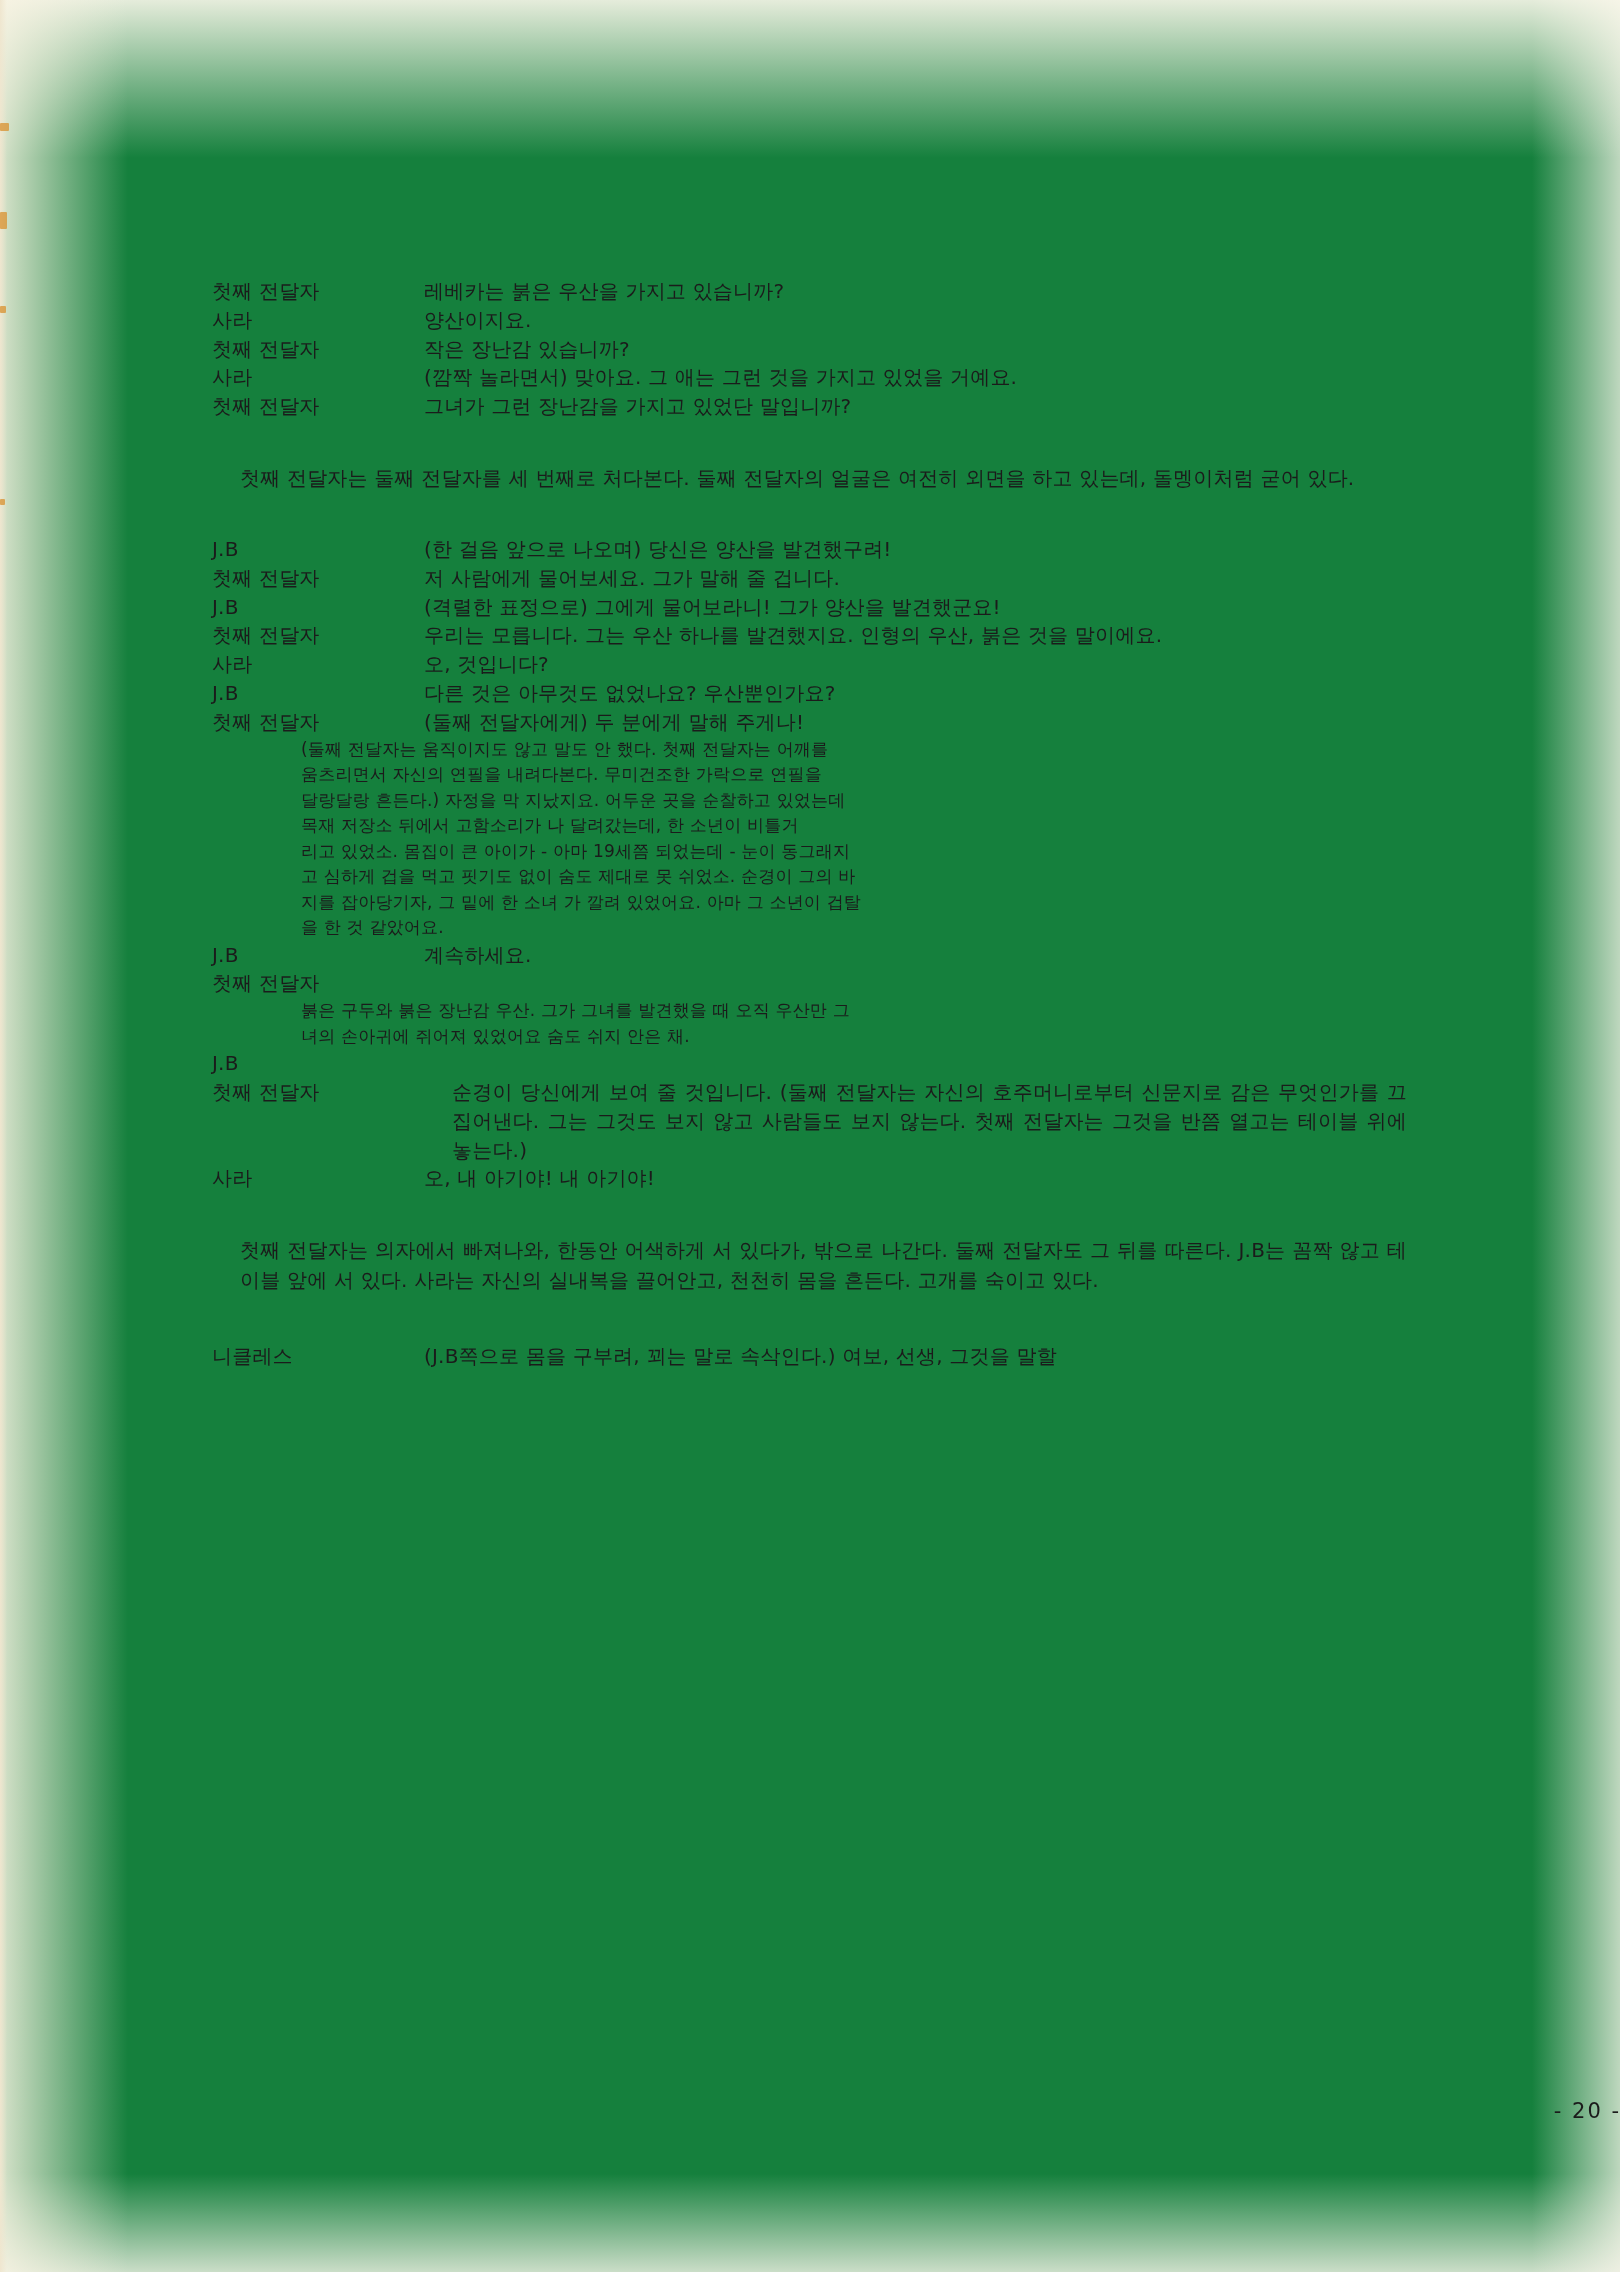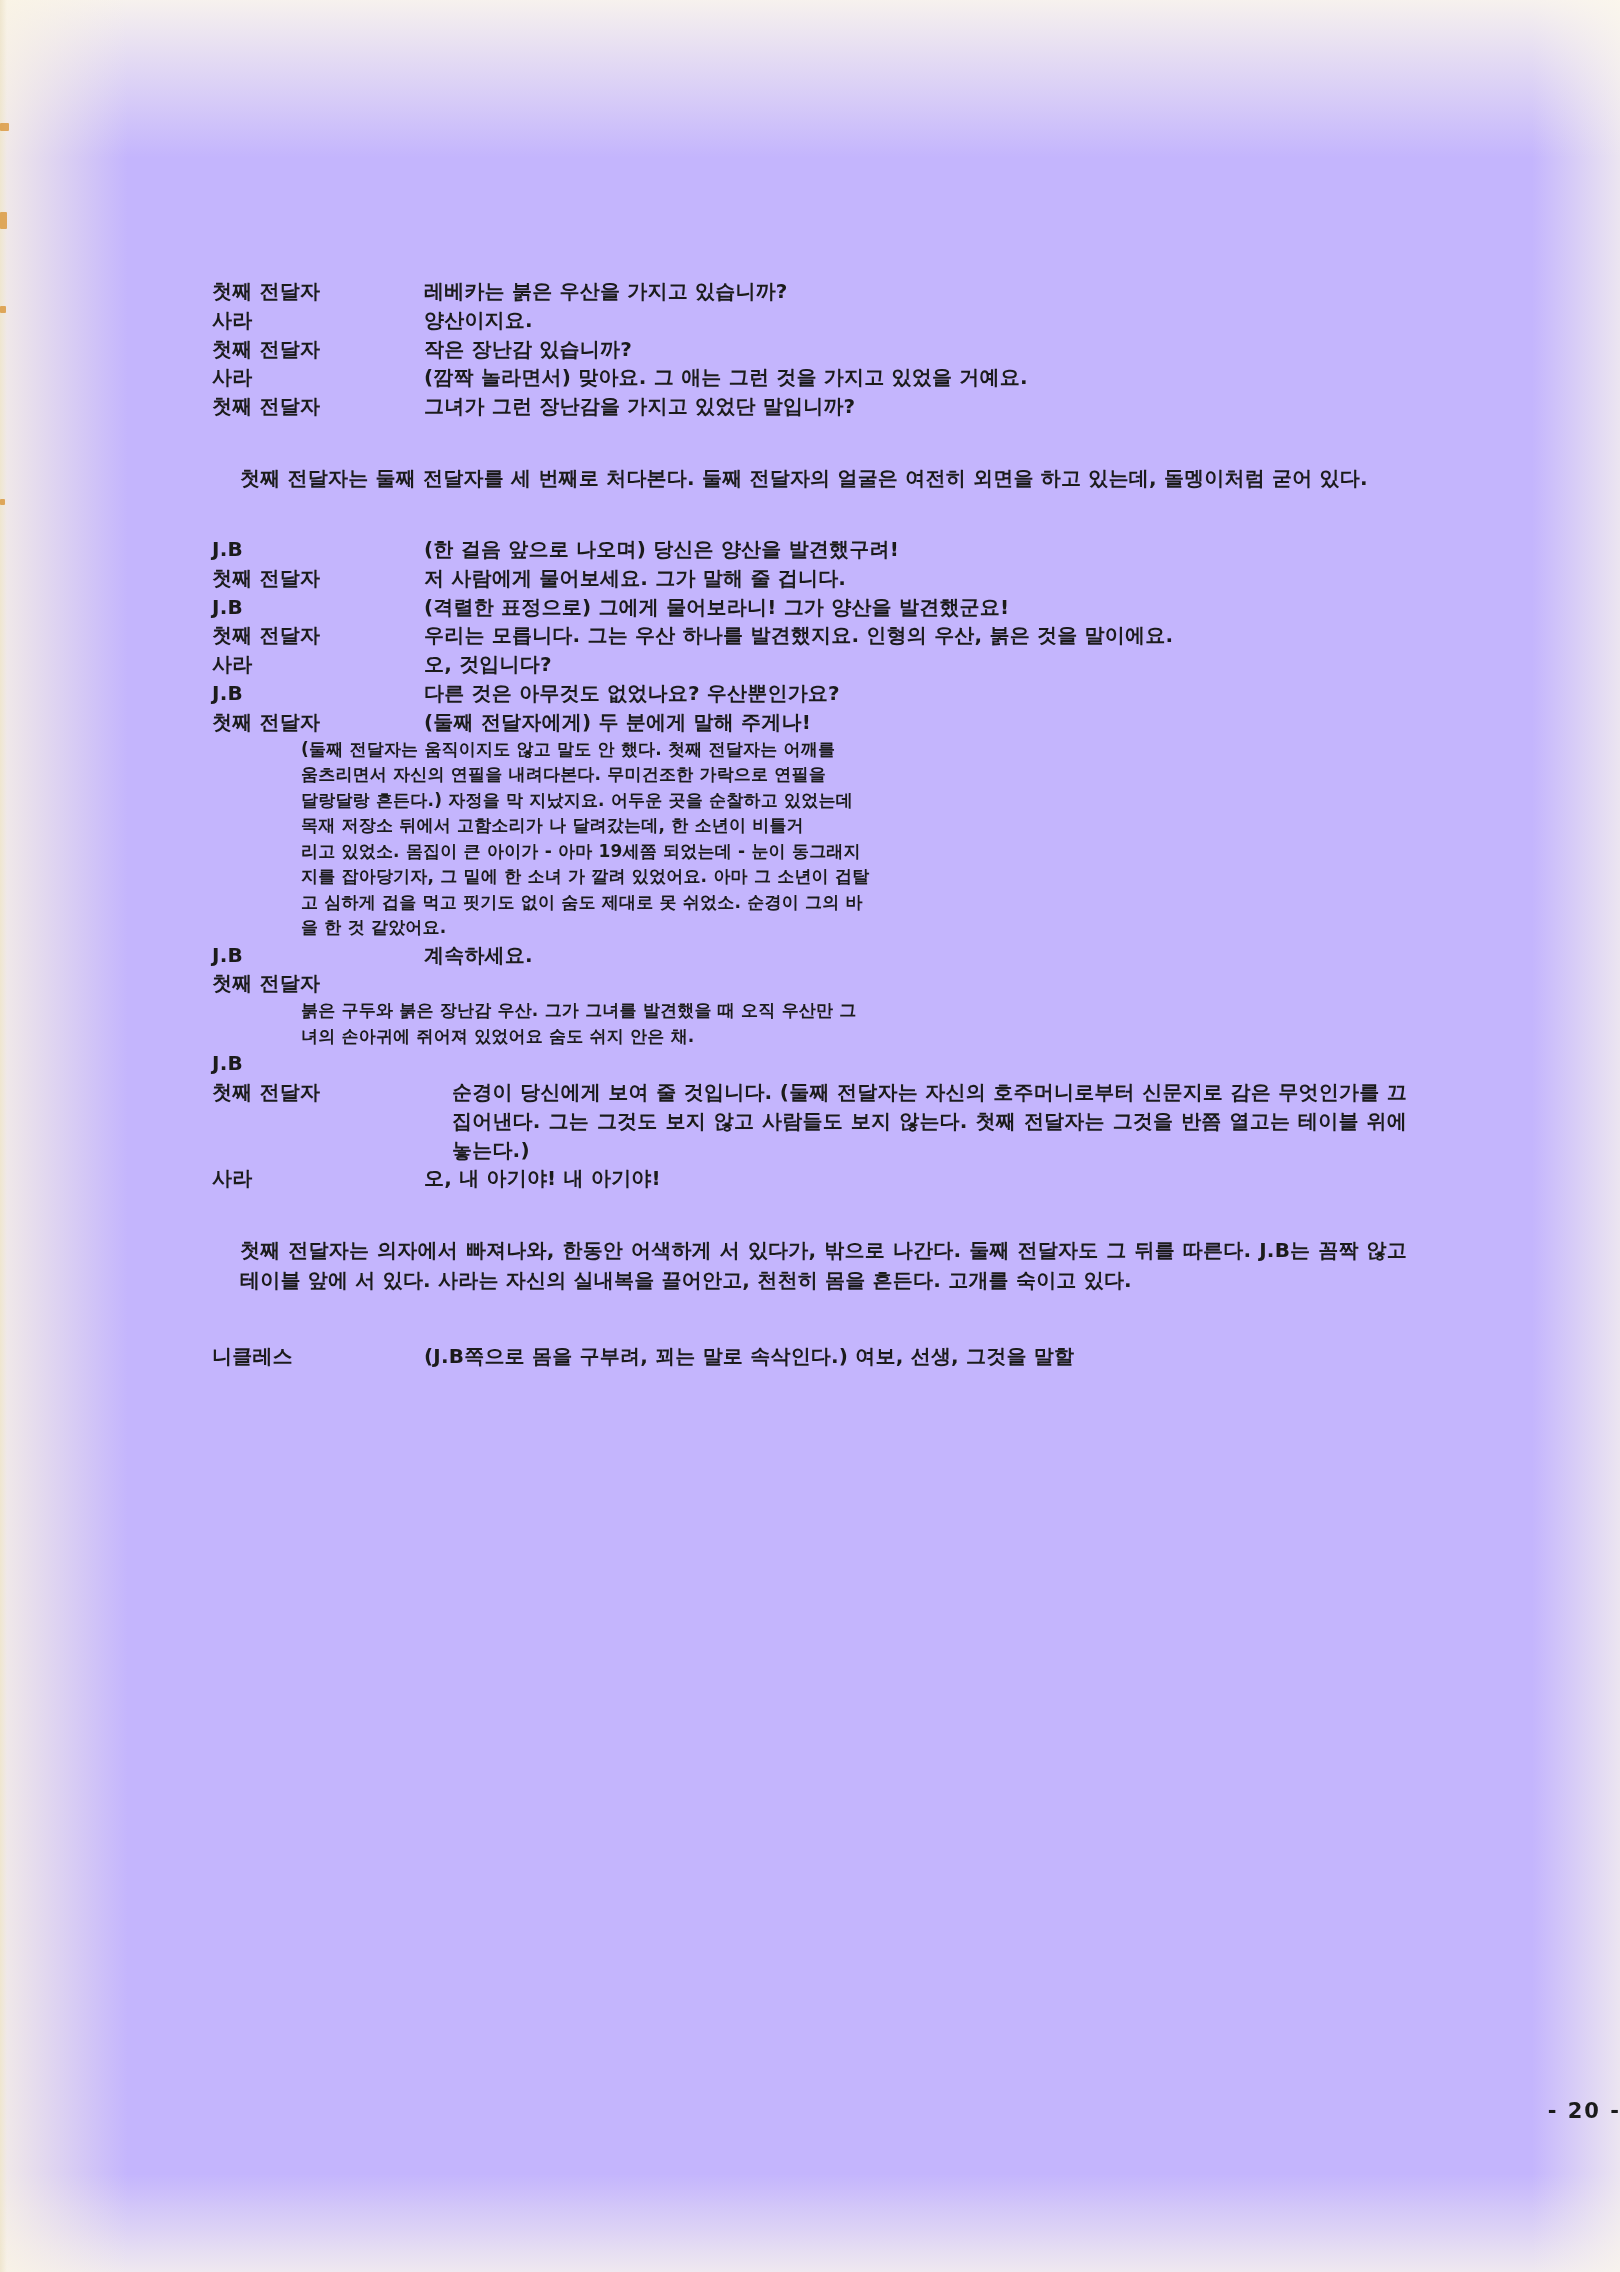--- a/index.html
+++ b/index.html
@@ -7,23 +7,22 @@
     padding: 0;
     background: #ffffff;
   }
   body {
     font-family: "DejaVu Sans", "Liberation Sans", sans-serif;
   }
   .page {
     position: relative;
     width: 1621px;
     height: 2273px;
-    background: #c4b5fd;
+    background: #15803d;
     overflow: hidden;
-    font-weight: bold;
   }
   
   .scan-tint {
     position: absolute;
     inset: 0;
     background:
       linear-gradient(to right, rgba(250,244,228,0.85) 0px, rgba(255,255,255,0) 128px),
       linear-gradient(to bottom, rgba(252,248,236,0.9) 0px, rgba(255,255,255,0) 158px),
       linear-gradient(to left, rgba(250,246,236,0.75) 0px, rgba(255,255,255,0) 89px),
       linear-gradient(to top, rgba(250,246,236,0.8) 0px, rgba(255,255,255,0) 99px);
@@ -184,22 +183,22 @@
         <div class="speech">(둘째 전달자에게) 두 분에게 말해 주게나!</div>
       </div>
     </div>
 
     <div class="blk">
       <div class="cont">(둘째 전달자는 움직이지도 않고 말도 안 했다. 첫째 전달자는 어깨를</div>
       <div class="cont">움츠리면서 자신의 연필을 내려다본다. 무미건조한 가락으로 연필을</div>
       <div class="cont">달랑달랑 흔든다.) 자정을 막 지났지요. 어두운 곳을 순찰하고 있었는데</div>
       <div class="cont">목재 저장소 뒤에서 고함소리가 나 달려갔는데, 한 소년이 비틀거</div>
       <div class="cont">리고 있었소. 몸집이 큰 아이가 - 아마 19세쯤 되었는데 - 눈이 동그래지</div>
+      <div class="cont">고 심하게 겁을 먹고 핏기도 없이 숨도 제대로 못 쉬었소. 순경이 그의 바</div>
       <div class="cont">지를 잡아당기자, 그 밑에 한 소녀 가 깔려 있었어요. 아마 그 소년이 겁탈</div>
-      <div class="cont">고 심하게 겁을 먹고 핏기도 없이 숨도 제대로 못 쉬었소. 순경이 그의 바</div>
       <div class="cont">을 한 것 같았어요.</div>
     </div>
 
     <div class="blk">
       <div class="line">
         <div class="speaker">J.B</div>
         <div class="speech">계속하세요.</div>
       </div>
       <div class="line">
         <div class="speaker">첫째 전달자</div>

